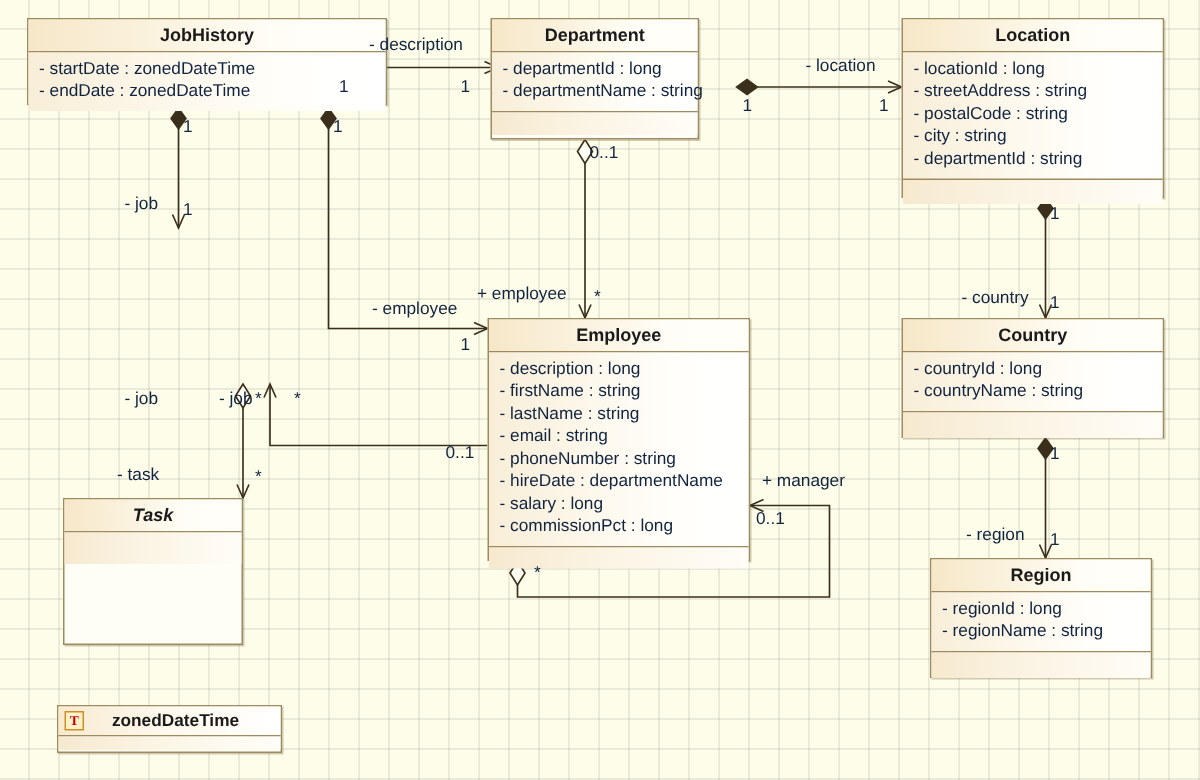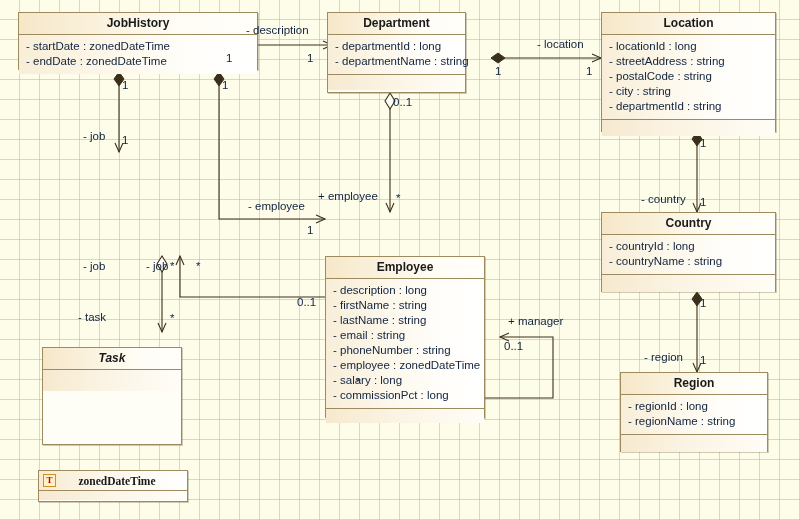--- a/index.html
+++ b/index.html
@@ -97,21 +97,20 @@
     font-family: "Liberation Serif", serif;
     flex: 0 0 auto;
   }
   .dt-name {
     flex: 1 1 auto;
     text-align: center;
     font-size: 11.5px;
     font-weight: bold;
     color: #1a1a1a;
     padding-right: 9px;
-    font-family: Liberation Serif, serif;
   }
   .datatype-body {
     height: 9px;
     box-sizing: border-box;
     background: linear-gradient(to right, #f6e9cf 0%, #fcf6e8 50%, #fffdf8 100%);
   }
   .edge-label {
     position: absolute;
     font-size: 11.5px;
     color: #10233f;
@@ -199,45 +198,45 @@
       <div class="attr">- locationId : long</div>
       <div class="attr">- streetAddress : string</div>
       <div class="attr">- postalCode : string</div>
       <div class="attr">- city : string</div>
       <div class="attr">- departmentId : string</div>
     </div>
     <div class="uml-ops" style="height:16px;"></div>
   </div>
 
 
-  <div class="uml-class" style="left:325px; top:212px; width:160px; height:162px;margin-top:44px;">
+  <div class="uml-class" style="left:325px; top:212px; width:175px; height:162px;">
     <div class="uml-header">Employee</div>
     <div class="uml-attrs">
       <div class="attr">- description : long</div>
       <div class="attr">- firstName : string</div>
       <div class="attr">- lastName : string</div>
       <div class="attr">- email : string</div>
       <div class="attr">- phoneNumber : string</div>
-      <div class="attr">- employee : zonedDateTime</div>
+      <div class="attr">- hireDate : departmentName</div>
       <div class="attr">- salary : long</div>
       <div class="attr">- commissionPct : long</div>
     </div>
     <div class="uml-ops" style="height:14px;"></div>
   </div>
 
   <div class="uml-class" style="left:601px; top:212px; width:175px; height:80px;">
     <div class="uml-header">Country</div>
     <div class="uml-attrs">
       <div class="attr">- countryId : long</div>
       <div class="attr">- countryName : string</div>
     </div>
     <div class="uml-ops" style="height:17px;"></div>
   </div>
 
-  <div class="uml-class" style="left:42px; top:347px; width:140px; height:98px;">
+  <div class="uml-class" style="left:42px; top:332px; width:120px; height:98px;">
     <div class="uml-header abstract">Task</div>
     <div class="uml-ops" style="height:21px;"></div>
   </div>
 
   <div class="uml-class" style="left:620px; top:372px; width:148px; height:80px;">
     <div class="uml-header">Region</div>
     <div class="uml-attrs">
       <div class="attr">- regionId : long</div>
       <div class="attr">- regionName : string</div>
     </div>

